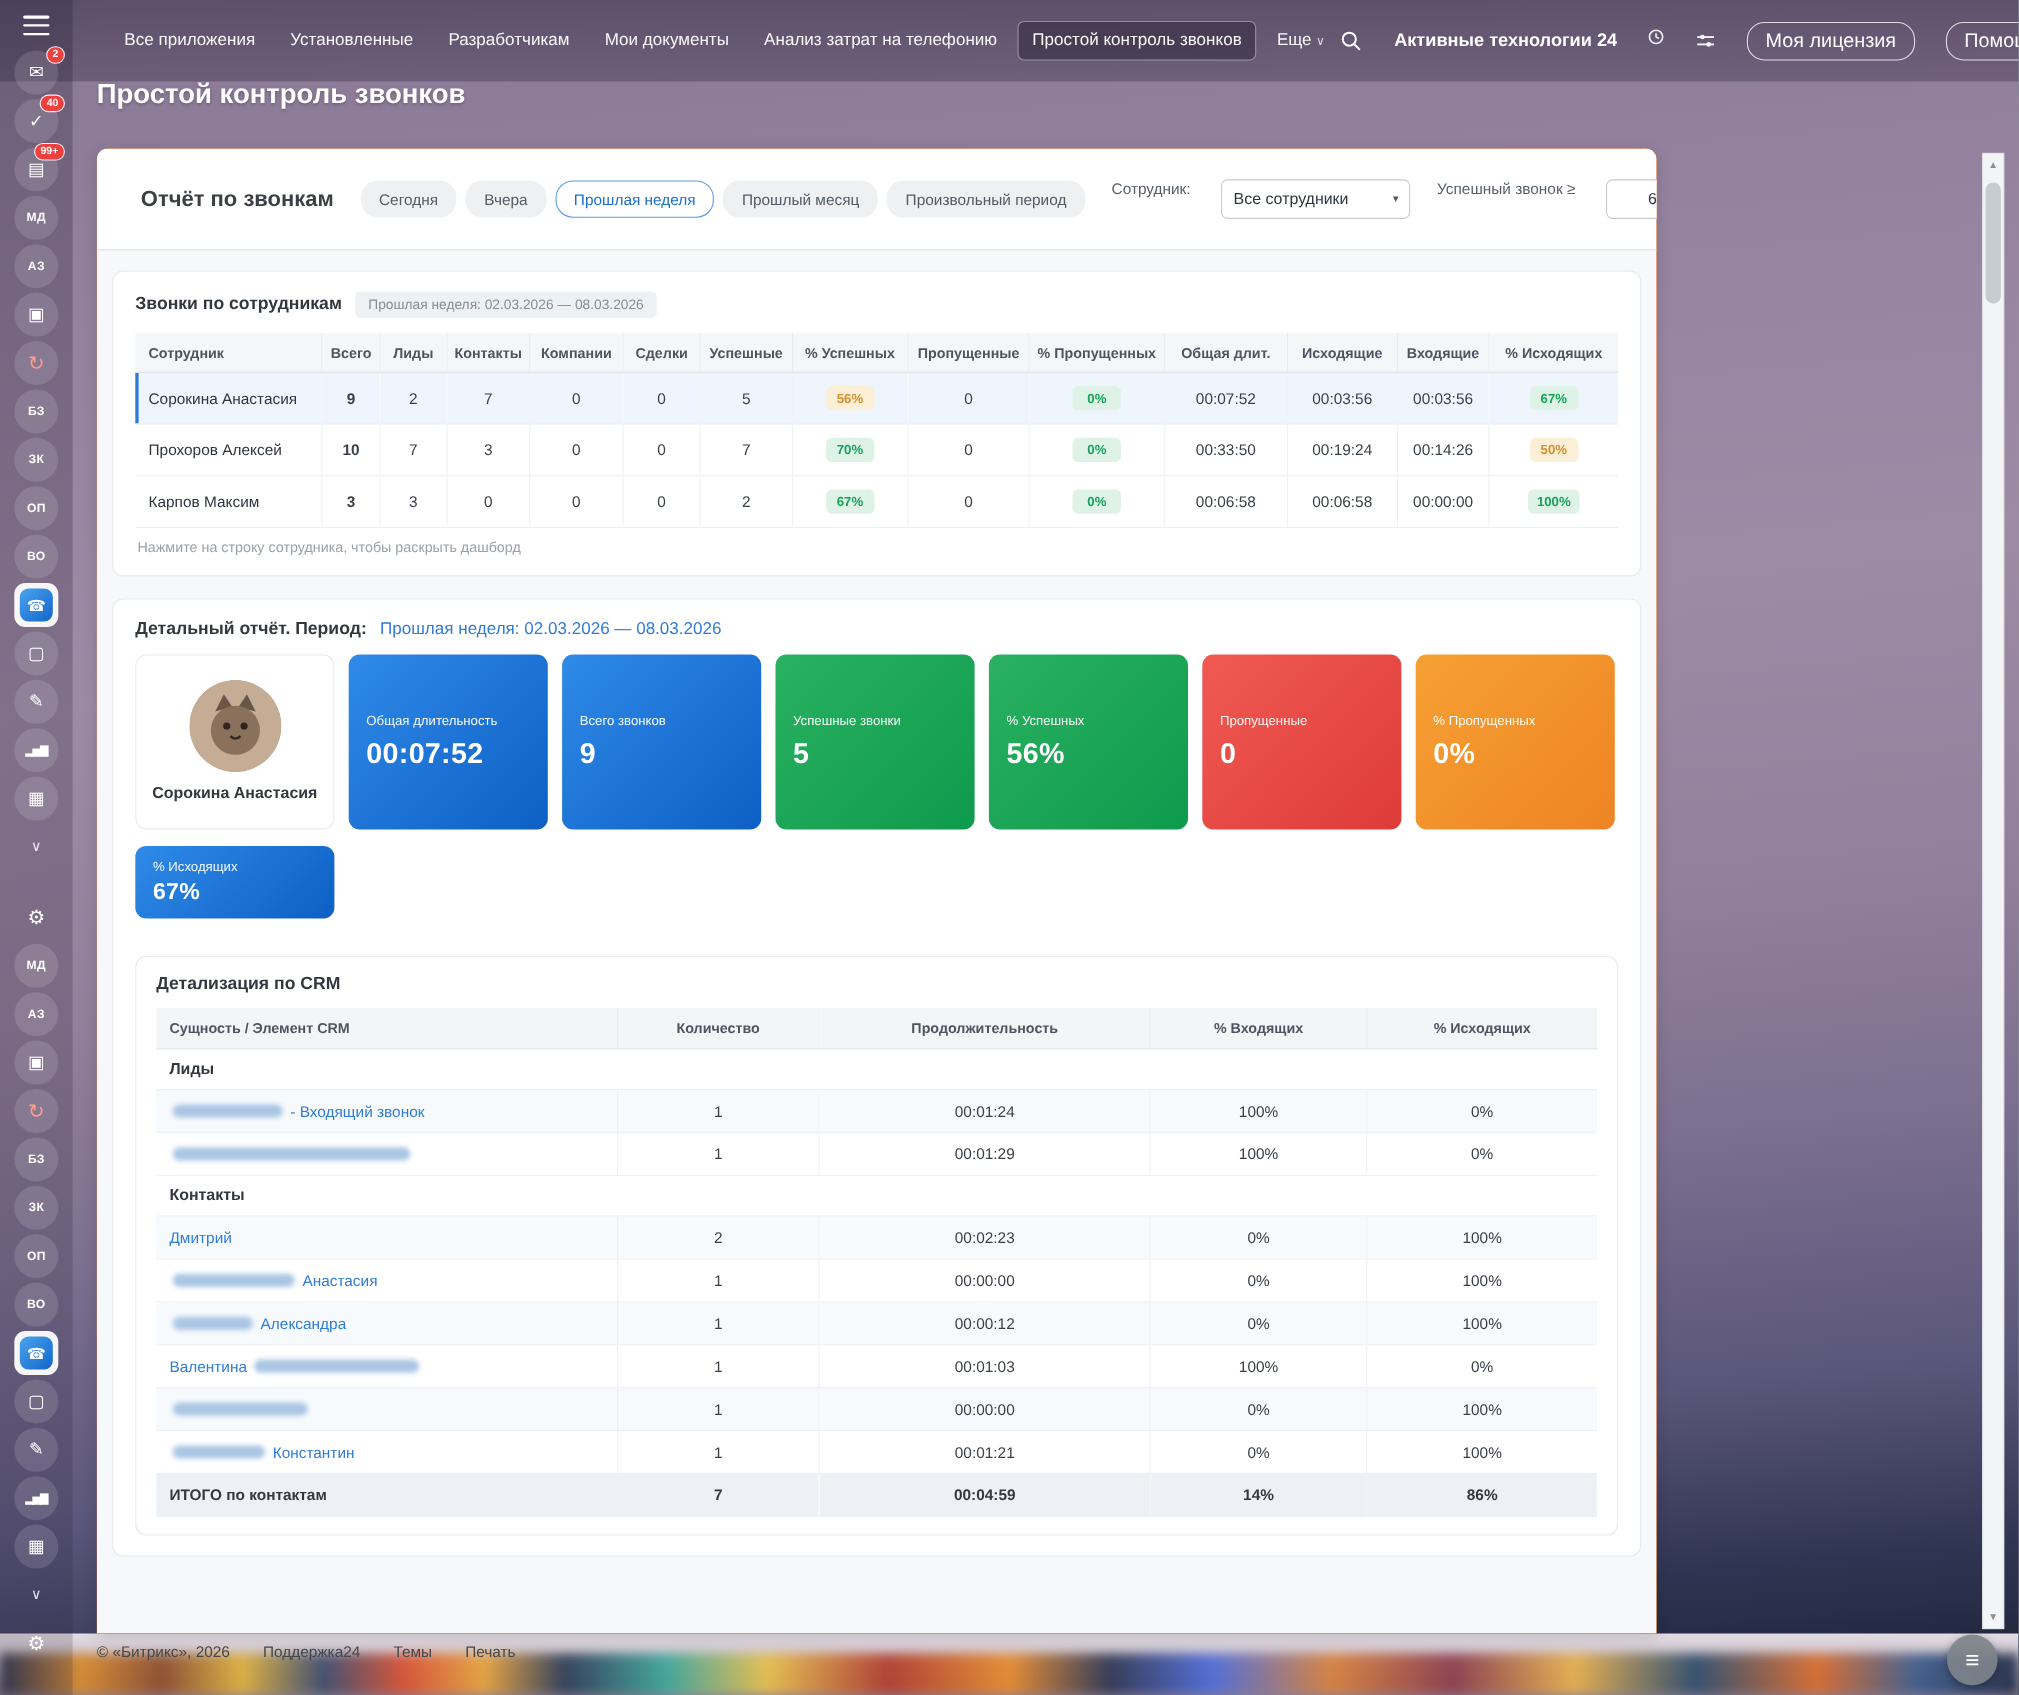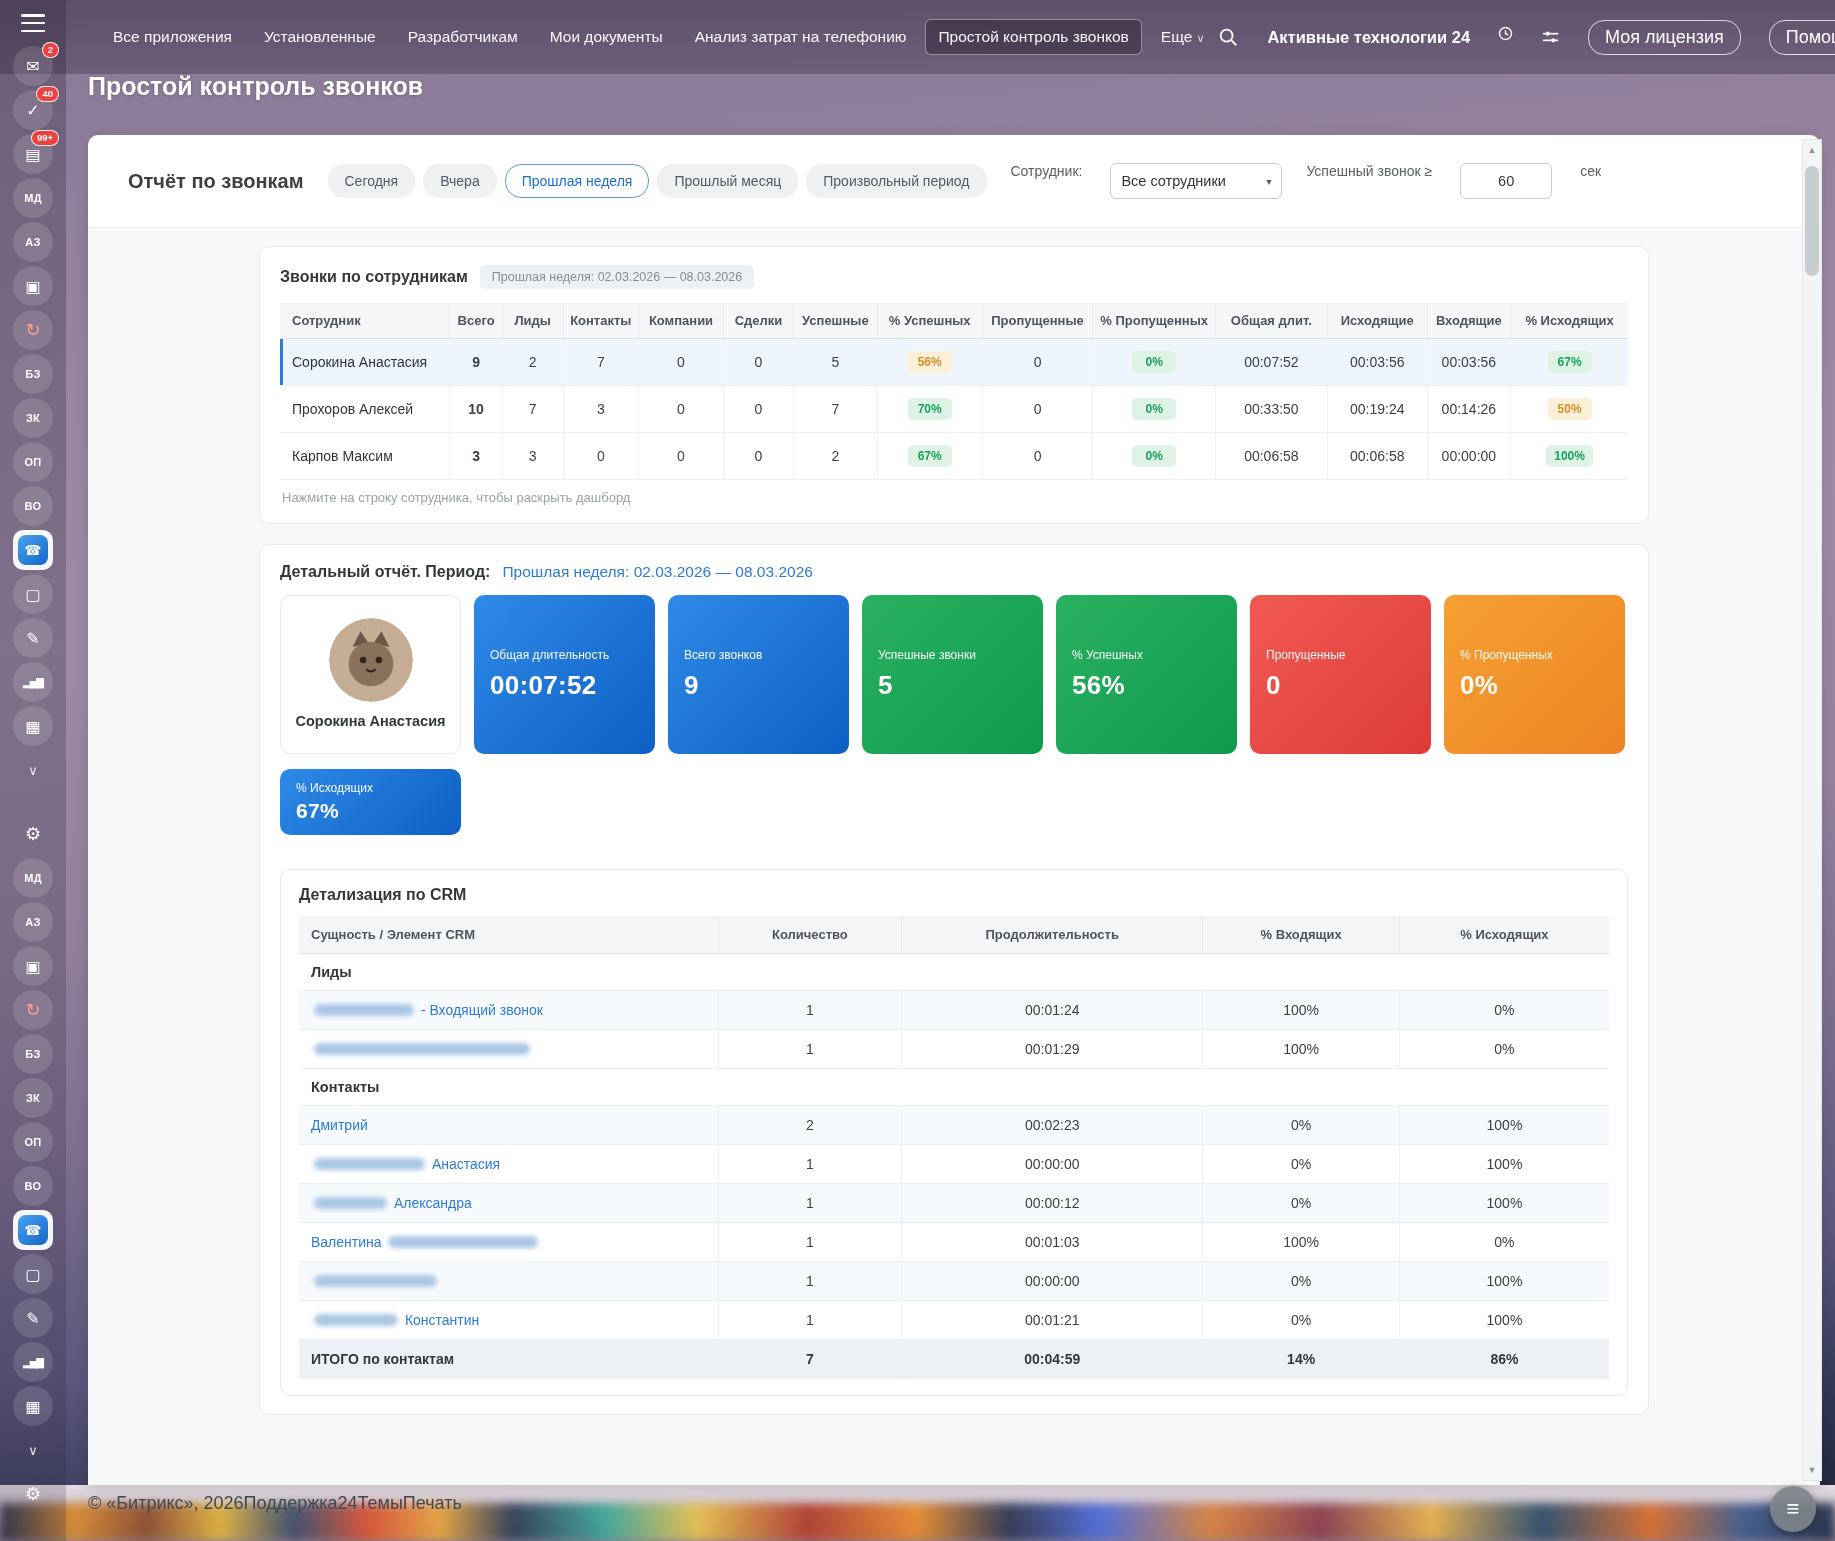--- a/index.html
+++ b/index.html
@@ -59,21 +59,21 @@
     color:#fff; display:flex; align-items:center; justify-content:center; font-size:14px; }
   .sb-badge { position:absolute; top:-4px; right:-6px; background:#ef4040; color:#fff; font-size:9.5px;
     font-weight:700; border-radius:9px; padding:2px 5px; border:1.5px solid rgba(255,255,255,.9); line-height:1; }
   .sb-gap { height:16px; }
 
   
   .page-title { position:absolute; left:88px; top:72px; z-index:6; color:#fff; font-size:25px;
     font-weight:700; text-shadow:0 1px 3px rgba(0,0,0,.22); }
 
   
-  .card { position:absolute; left:88px; top:135px; width:1732px; height:1350px; z-index:5;
+  .card { position:absolute; left:88px; top:135px; width:1418px; height:1350px; z-index:5;
     background:#f97316; border-radius:10px 10px 0 0; overflow:hidden; box-shadow:0 3px 14px rgba(0,0,0,.14); }
   .card-header { height:92px; display:flex; align-items:center; gap:24px; padding:0 40px; background:#fff; }
   .report-title { font-size:20px; font-weight:700; color:#3c3f44; white-space:nowrap; }
   .tabs { display:flex; gap:8px; }
   .tab { padding:8px 16px; border-radius:16px; background:#eef0f2; color:#525b66; font-size:14px;
     border:1px solid transparent; white-space:nowrap; cursor:pointer; }
   .tab.active { background:#fff; color:#1b6ed0; border-color:#5a9ae0; }
   .filter-group { display:flex; align-items:flex-start; gap:28px; }
   .flabel { font-size:14px; color:#5a6068; white-space:nowrap; }
   .select { min-width:172px; height:36px; border:1px solid #c6ccd2; border-radius:6px; background:#fff;
@@ -147,22 +147,22 @@
   
   .vscroll { position:absolute; left:1802px; top:139px; width:20px; height:1342px; z-index:6;
     background:#f3f4f5; border:1px solid #e3e5e7; }
   .vscroll .arr { height:20px; display:flex; align-items:center; justify-content:center; font-size:9px;
     color:#8a9097; cursor:pointer; }
   .vscroll .arr.down { position:absolute; bottom:0; left:0; width:100%; }
   .vscroll .thumb { position:absolute; left:2px; top:26px; width:14px; height:110px; background:#c7ccd2;
     border-radius:7px; cursor:pointer; }
 
   
-  .footer { position:absolute; left:88px; top:1493px; z-index:4; display:flex; 
-    font-size:18px; color:#43484e; }
+  .footer { position:absolute; left:88px; top:1493px; z-index:4; display:flex; gap:30px;
+    font-size:14px; color:#43484e; }
   .f-item { white-space:nowrap; cursor:pointer; }
   .fab { position:absolute; left:1770px; top:1486px; width:46px; height:46px; border-radius:50%; z-index:9;
     background:rgba(125,131,138,.92); color:#fff; display:flex; align-items:center; justify-content:center;
     font-size:22px; cursor:pointer; box-shadow:0 2px 8px rgba(0,0,0,.3); }
 </style>
 </head>
 <body>
 
 <div class="bottom-strip"></div>
 <div class="bg-lights"></div>

